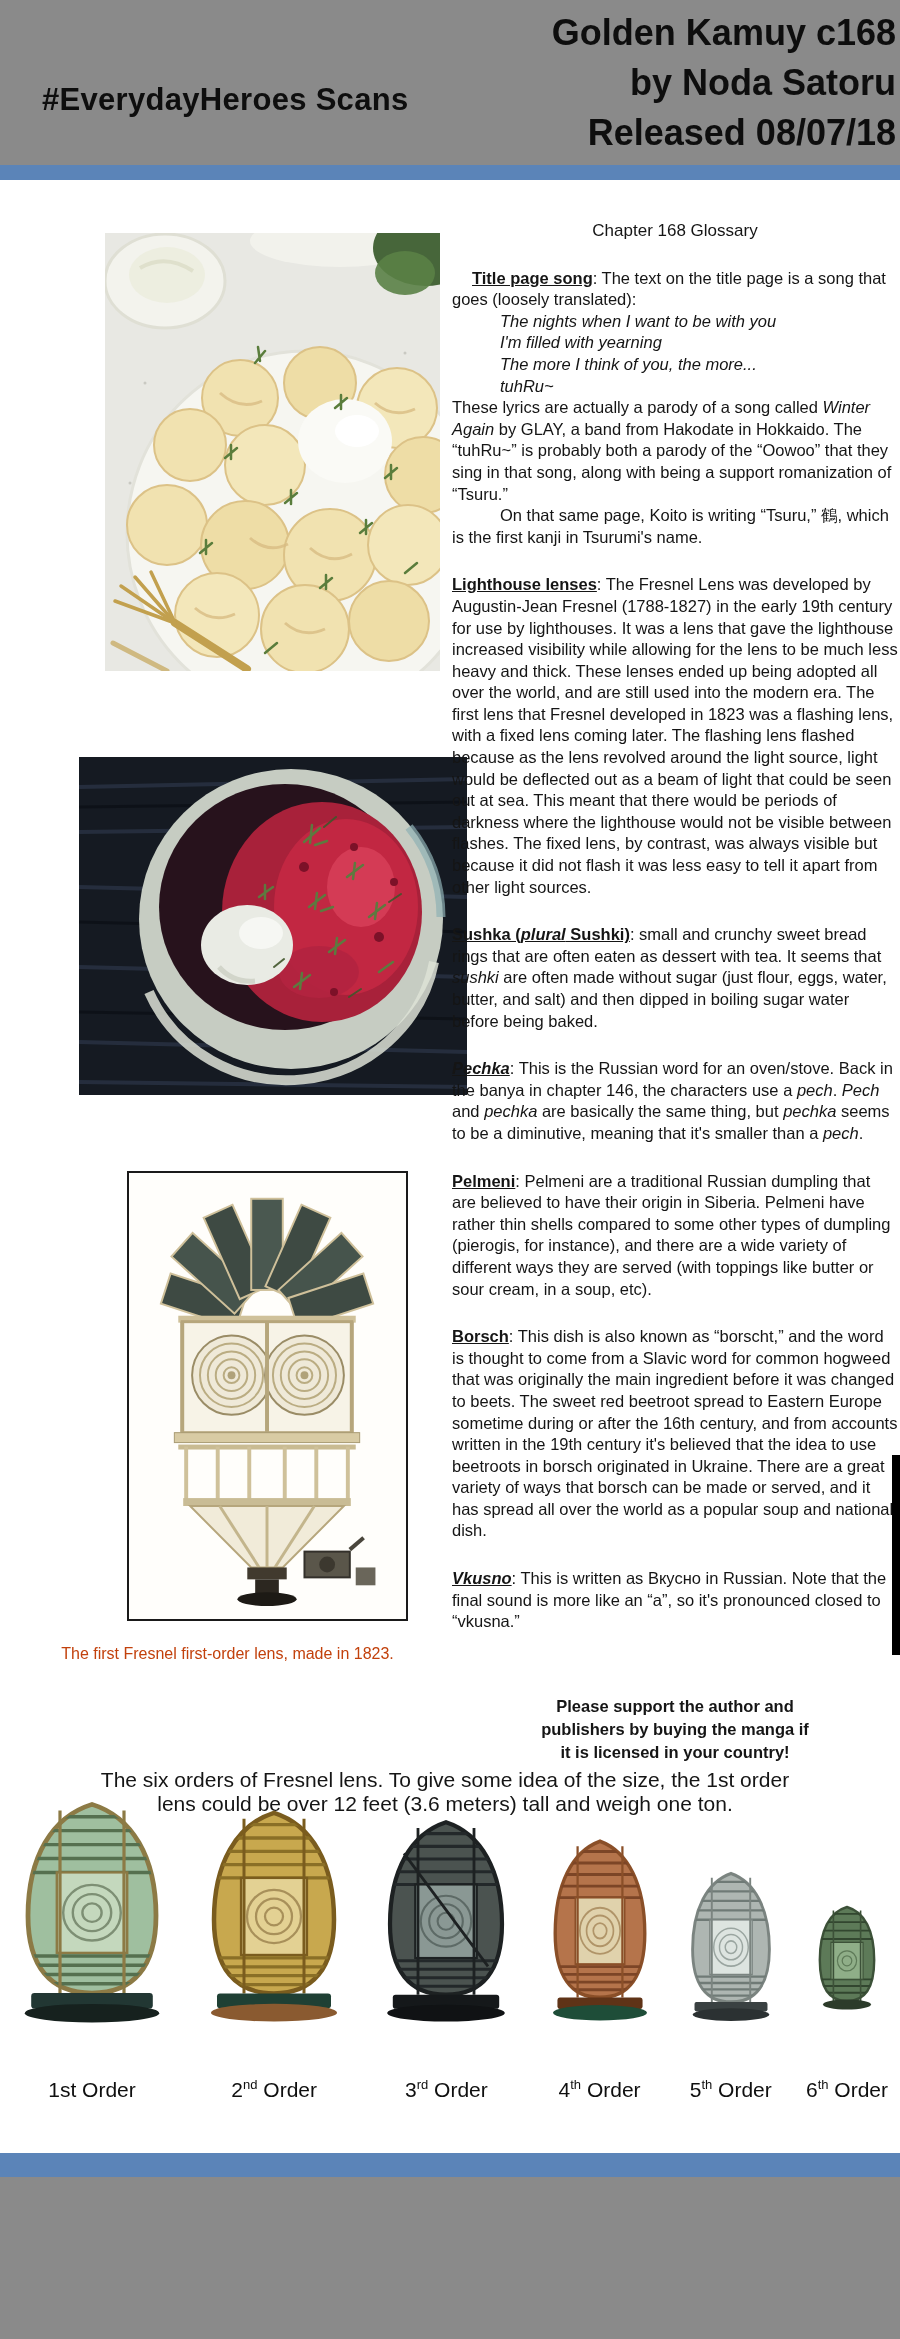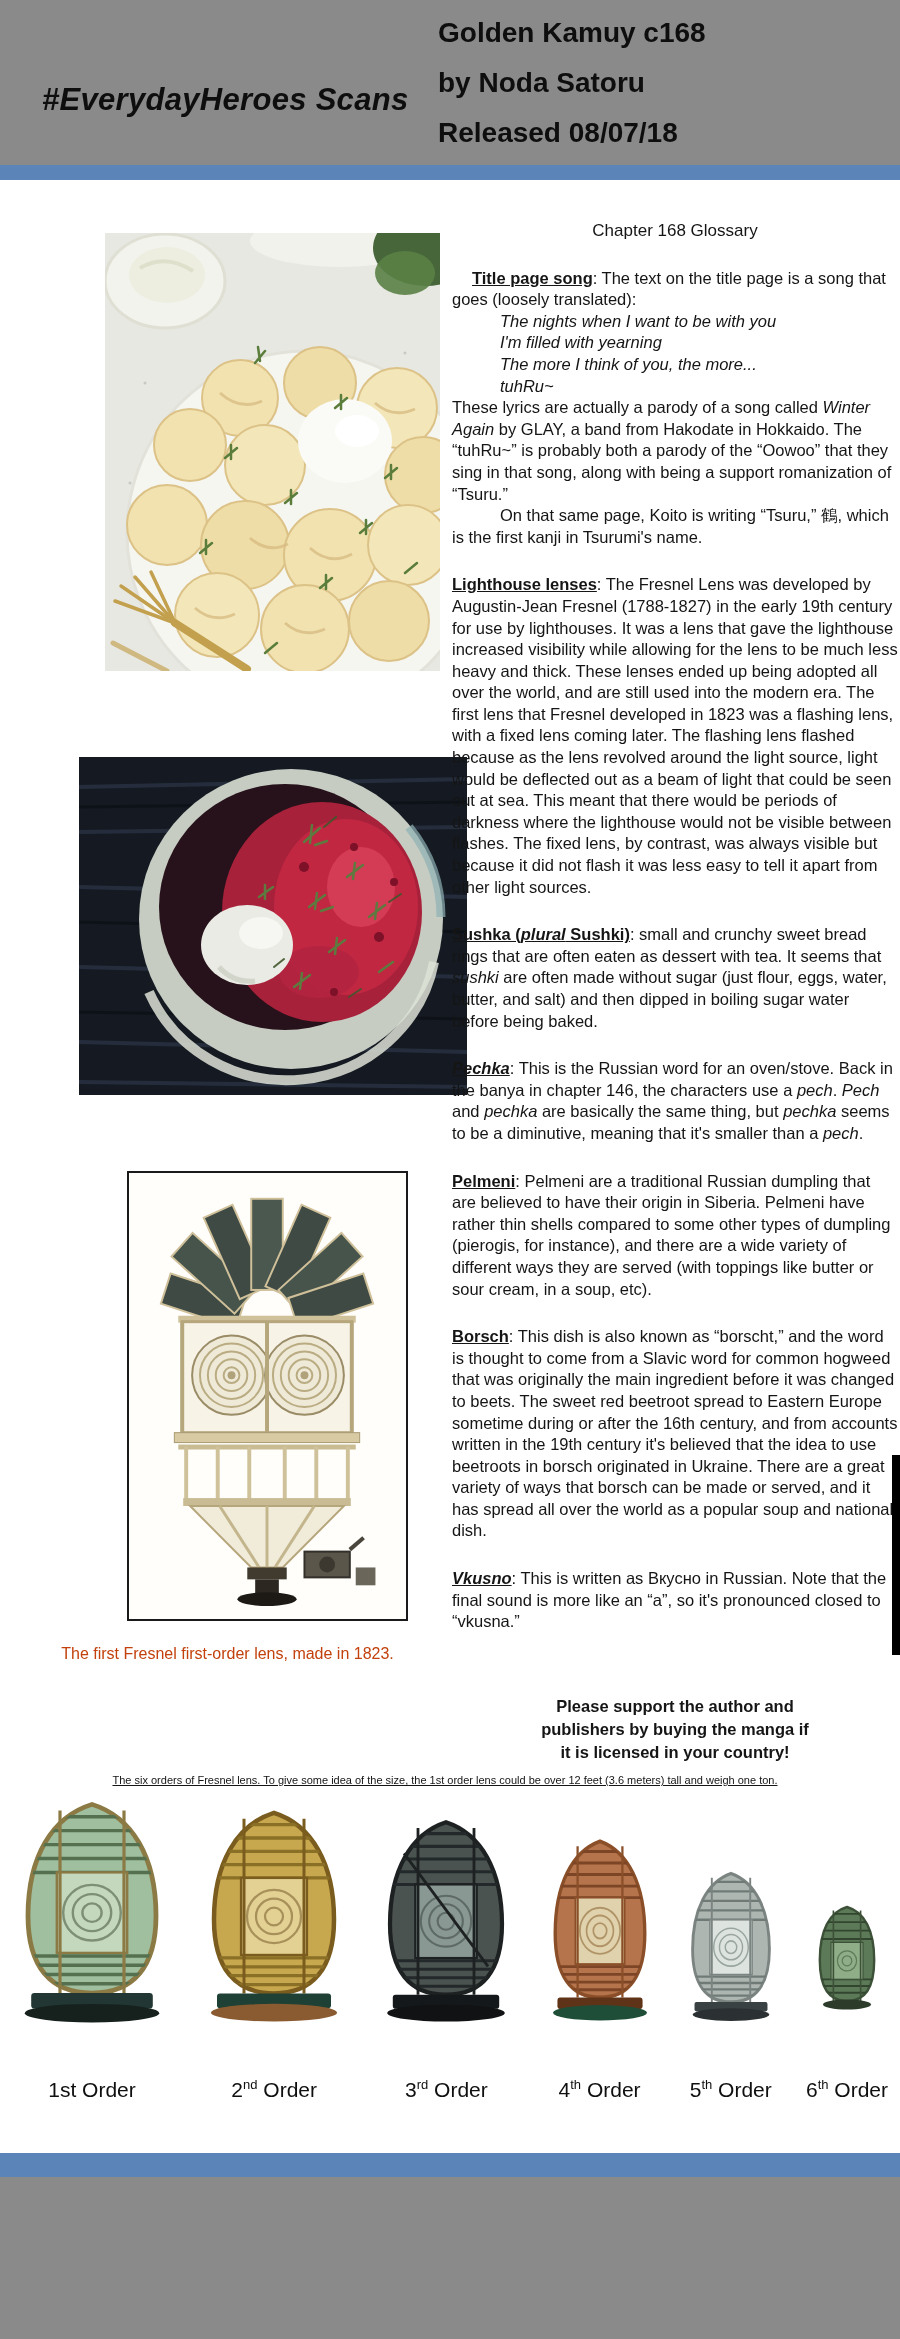--- a/index.html
+++ b/index.html
@@ -6,44 +6,44 @@
   .page{position:relative;width:900px;height:2339px;margin:0 auto;background:#ffffff;
         font-family:"Liberation Sans",sans-serif;overflow:hidden;color:#141414;}
   .band{position:absolute;left:0;width:900px;background:#8a8a8a;}
   .band-top{top:0;height:165px;}
   .band-bottom{top:2177px;height:162px;}
   .blue-divider{position:absolute;left:0;width:900px;background:#5b84b8;}
   .blue-1{top:165px;height:15px;}
   .blue-2{top:2153px;height:24px;}
   .content{position:absolute;top:180px;left:0;width:900px;height:1973px;background:#fff;}
 
-  .header-left{position:absolute;left:42px;top:82px;font-size:31px;font-weight:bold;color:#0e0e0e;letter-spacing:.3px;font-style:italic;}
-  .header-right{position:absolute;left:438px;top:8px;width:458px;text-align:left;
-                font-size:28px;font-weight:bold;color:#0e0e0e;line-height:50px;}
+  .header-left{position:absolute;left:42px;top:82px;font-size:31px;font-weight:bold;color:#0e0e0e;letter-spacing:.3px;}
+  .header-right{position:absolute;left:438px;top:8px;width:458px;text-align:right;
+                font-size:36px;font-weight:bold;color:#0e0e0e;line-height:50px;}
 
   .fig{position:absolute;}
   #fig-pelmeni{left:65px;top:37px;width:335px;height:438px;}
   #fig-borscht{left:39px;top:561px;width:388px;height:338px;}
   #fig-fresnel{left:87px;top:975px;width:281px;height:450px;border:2px solid #1a1a1a;box-sizing:border-box;background:#fff;}
   .fig svg{display:block;width:100%;height:100%;}
 
   .caption-fresnel{position:absolute;left:5px;top:1465px;width:445px;text-align:center;
                    font-size:16px;color:#c2410c;}
 
   .right-col{position:absolute;left:452px;top:40px;width:446px;color:#151515;}
   .blk{font-size:16.5px;line-height:21.6px;}
   .blk.center{text-align:center;font-size:17px;}
   .blk.gap{margin-top:26px;}
   .blk.lyric{margin-left:48px;font-style:italic;}
   .blk.indent{text-indent:48px;}
   .blk span.u{text-decoration:underline;}
   .support{margin-top:62px;text-align:center;font-weight:bold;font-size:16.5px;line-height:23px;}
 
   .six-caption{position:absolute;left:90px;top:1588px;width:710px;text-align:center;
-               font-size:11px;line-height:24px;color:#151515;text-decoration:underline;}
+               font-size:21px;line-height:24px;color:#151515;}
 
   .lens-row{position:absolute;left:12px;top:1660px;width:876px;height:262px;
             display:flex;justify-content:space-between;align-items:flex-end;}
   .lens-col{display:flex;flex-direction:column;align-items:center;justify-content:flex-end;gap:44px;}
   .lens-col svg{display:block;}
   .lens-label{margin-top:10px;font-size:21px;color:#0f0f0f;white-space:nowrap;}
   .lens-label sup{font-size:13px;}
 
   .scan-artifact{position:absolute;left:892px;top:1455px;width:8px;height:200px;background:#000;}
 </style>

